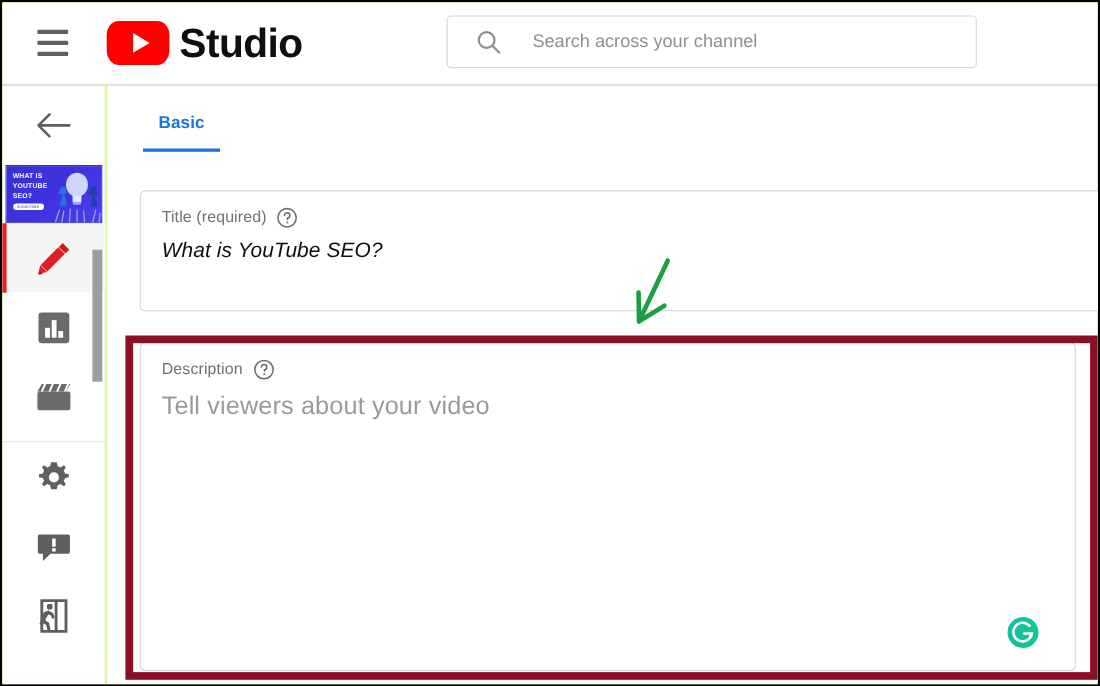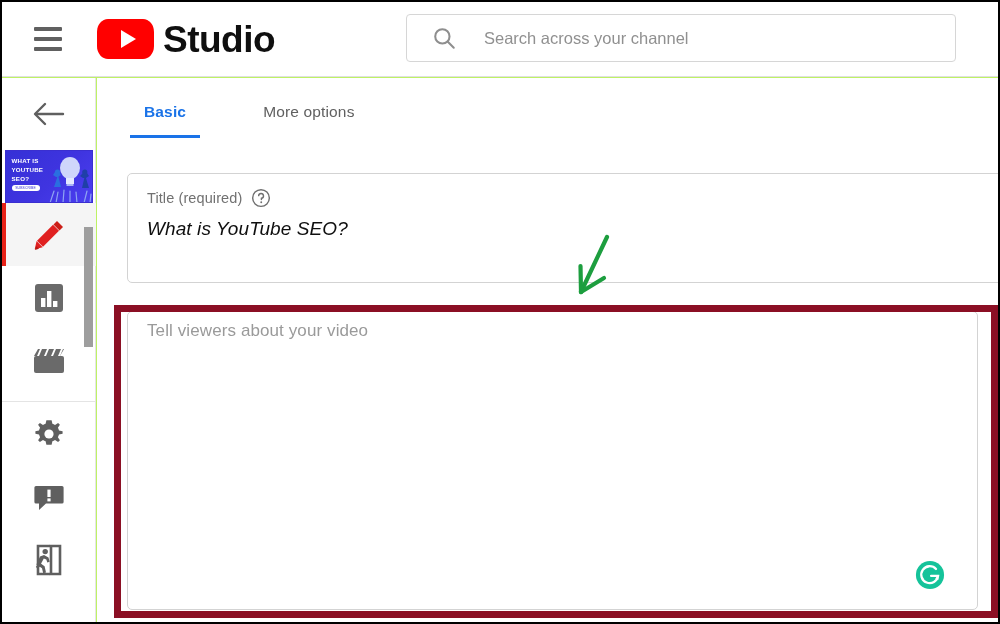--- a/index.html
+++ b/index.html
@@ -56,21 +56,21 @@
     margin-left: 5px;
   }
   .brand-name {
     font-family: "Liberation Sans Narrow", "Liberation Sans", sans-serif;
     font-size: 37px; font-weight: 700;
     letter-spacing: -0.5px; color: #0f0f0f;
     line-height: 1;
   }
   .search-box {
     position: absolute; left: 404px; top: 12px;
-    width: 550px; height: 48px;
+    width: 482px; height: 48px;
     border: 1px solid #d6d6d6;
     border-radius: 4px;
     background: #ffffff;
     display: flex; align-items: center;
     cursor: text;
   }
   .search-icon {
     margin-left: 24px;
     width: 26px; height: 26px;
     flex: 0 0 auto;
@@ -194,21 +194,21 @@
   .help-icon { width: 20px; height: 20px; cursor: pointer; flex: 0 0 auto; }
 
   .field-value {
     margin: 10px 0 0 19px;
     font-size: 19px; color: #0f0f0f;
     letter-spacing: 0.1px;
     font-style: italic;
   }
   .field-placeholder {
     margin: 9px 0 0 19px;
-    font-size: 17px; color: #9a9a9a;
+    font-size: 23px; color: #9a9a9a;
     letter-spacing: 0.1px;
   }
   .grammarly {
     position: absolute; right: 32px; bottom: 19px;
     width: 30px; height: 30px; cursor: pointer;
   }
 
   
   .annot-rect {
     position: absolute;
@@ -355,36 +355,43 @@
       </div>
     </div>
 
     <div class="rail-scrollbar"></div>
   </div>
 
   <div class="content">
 
     <div class="tabs">
       <div class="tab active">Basic</div>
-      <div class="tab second">More options</div>
     </div>
 
     <div class="field field-title">
       <div class="field-label-row">
         <span class="field-label">Title (required)</span>
         <svg class="help-icon" viewBox="0 0 24 24">
           <circle cx="12" cy="12" r="10" fill="none" stroke="#6f6f6f" stroke-width="1.7"></circle>
           <path d="M9.2 9.2 a2.9 2.9 0 1 1 3.3 3.1 v1.6" fill="none" stroke="#6f6f6f" stroke-width="1.7" stroke-linecap="round"></path>
           <circle cx="12.3" cy="17.1" r="1.15" fill="#6f6f6f"></circle>
         </svg>
       </div>
       <div class="field-value">What is YouTube SEO?</div>
     </div>
 
     <div class="field field-desc">
+      <div class="field-label-row">
+        <span class="field-label">Description</span>
+        <svg class="help-icon" viewBox="0 0 24 24">
+          <circle cx="12" cy="12" r="10" fill="none" stroke="#6f6f6f" stroke-width="1.7"></circle>
+          <path d="M9.2 9.2 a2.9 2.9 0 1 1 3.3 3.1 v1.6" fill="none" stroke="#6f6f6f" stroke-width="1.7" stroke-linecap="round"></path>
+          <circle cx="12.3" cy="17.1" r="1.15" fill="#6f6f6f"></circle>
+        </svg>
+      </div>
       <div class="field-placeholder">Tell viewers about your video</div>
 
       <svg class="grammarly" viewBox="0 0 32 32">
         <circle cx="16" cy="16" r="15" fill="#15c39a"></circle>
         <path d="M22.4 9.6 a9 9 0 1 0 2.2 7.3 h-7.4" fill="none" stroke="#ffffff" stroke-width="2.5" stroke-linecap="round"></path>
         <path d="M21.4 19.6 l3.2 -2.7 0.6 4.1 z" fill="#ffffff"></path>
       </svg>
     </div>
   </div>
 

